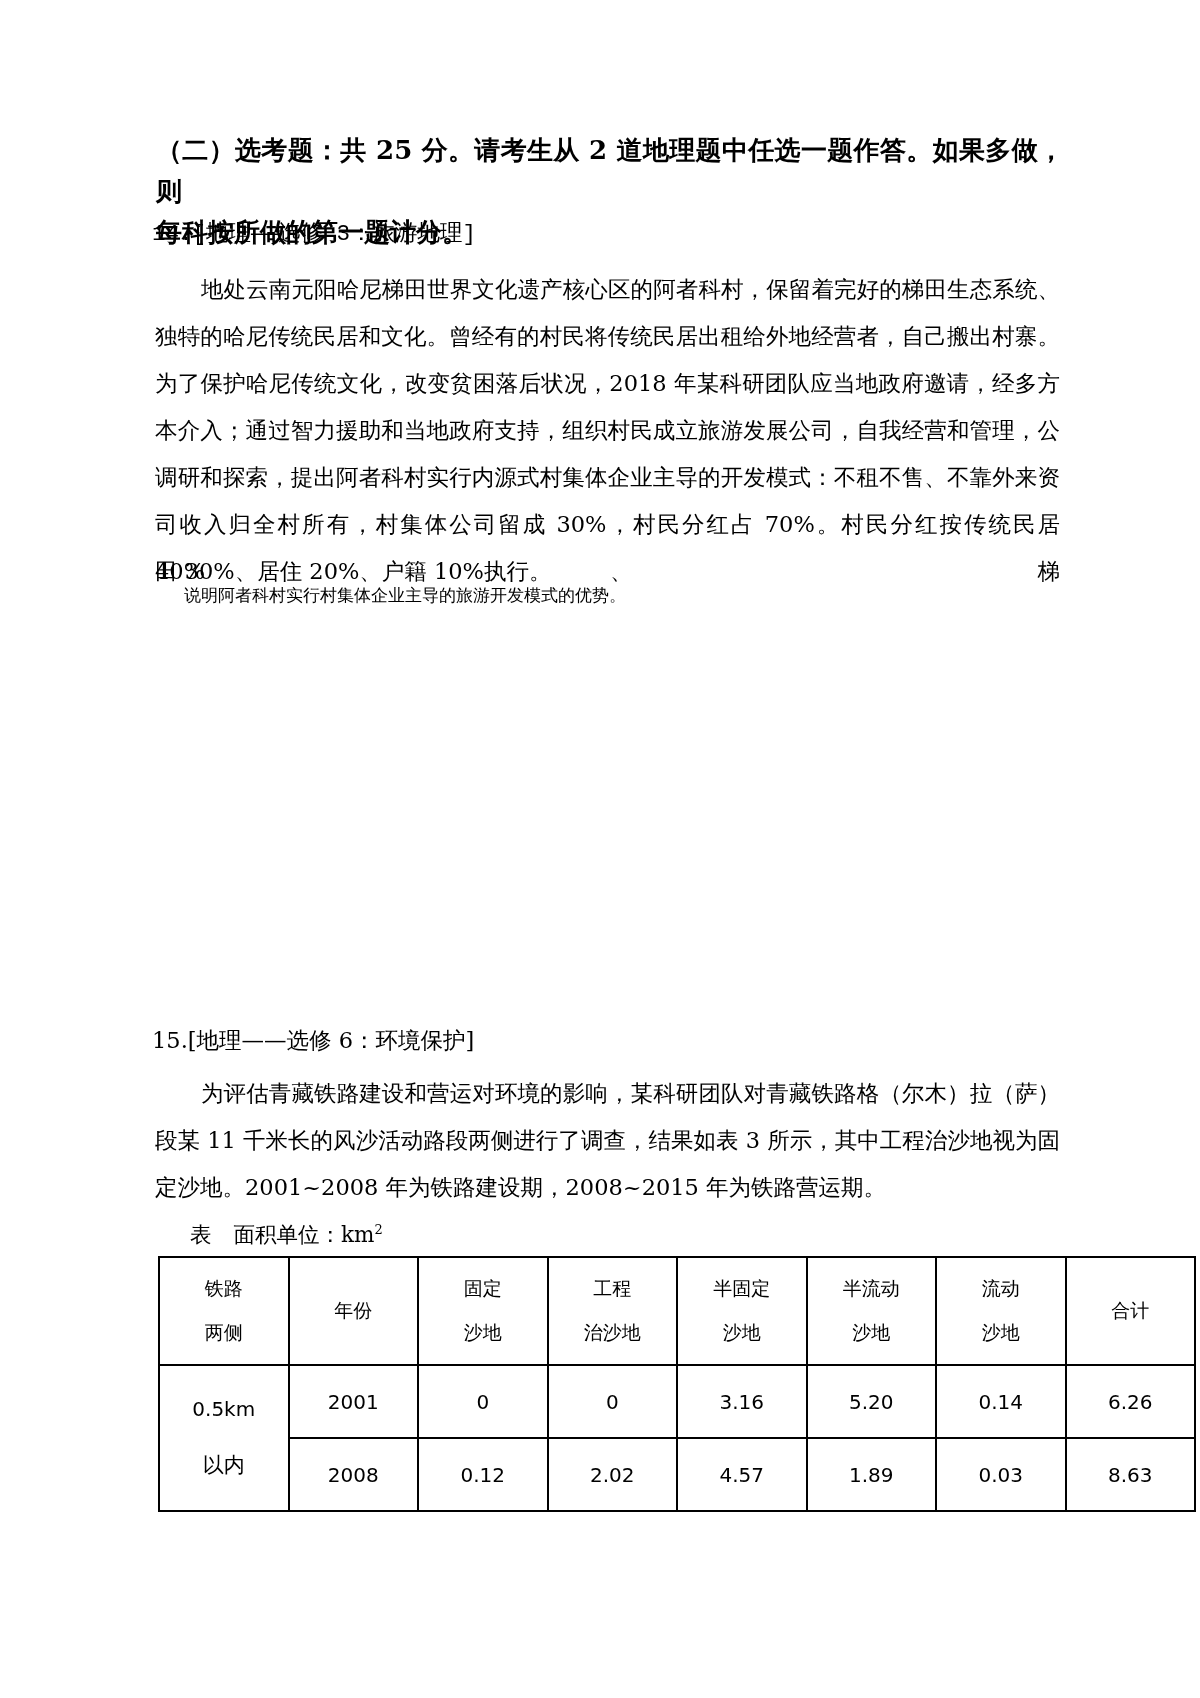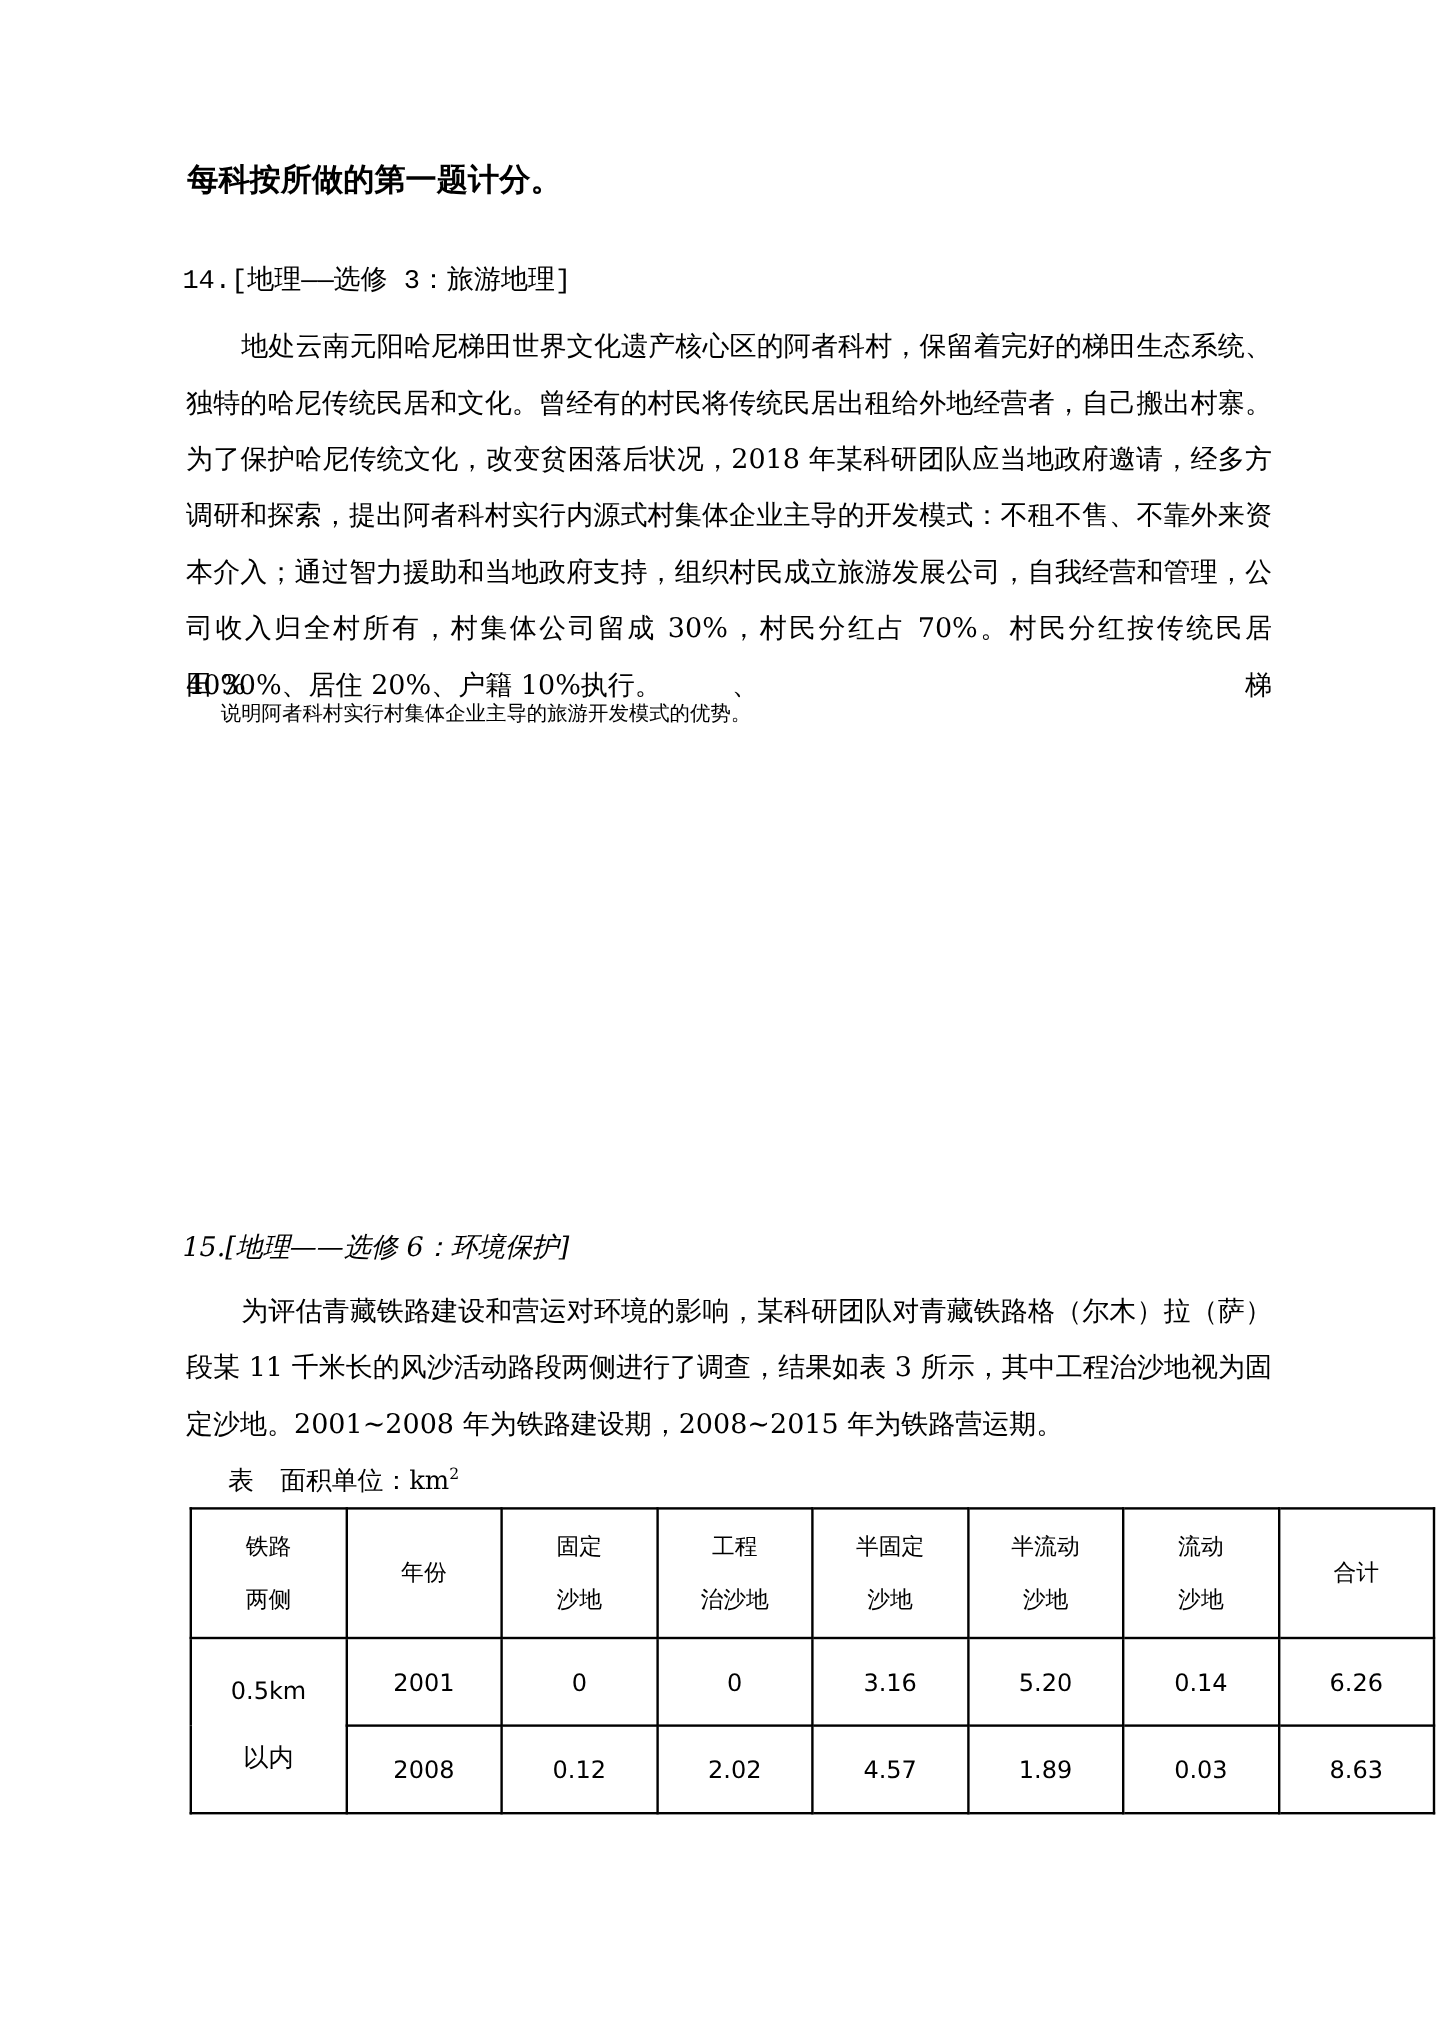--- a/index.html
+++ b/index.html
@@ -11,21 +11,21 @@
   }
   
   .instructions {
     position:absolute; top:130px; left:156px; width:908px;
     font-weight:700; font-size:26px; line-height:41px;
     text-align:justify;
   }
   
   .q-heading { position:absolute; left:152px; font-size:22.5px; line-height:32px; }
   #q14-heading { top:218px;font-family:Liberation Mono, monospace; }
-  #q15-heading { top:1024px;font-style:italic; }
+  #q15-heading { top:1024px; }
   
   .passage { position:absolute; left:155px; width:905px; }
   #q14-passage { top:266px; }
   #q15-passage { top:1070px; }
   .pline { height:47px; line-height:47px; font-size:22.5px; text-align:justify; white-space:nowrap; }
   .pline.fill { white-space:normal; text-align-last:justify; }
   .pline.indent { text-indent:46px; }
   #q14-prompt {
     position:absolute; top:572px; left:155px; width:905px;
     font-size:17px; line-height:46px;margin-left:29px;
@@ -54,31 +54,32 @@
   }
   .data-row td { height:71px;text-align:center; }
   .num { font-family:"DejaVu Sans","Liberation Sans",sans-serif; font-size:20px; }
 </style>
 </head>
 <body>
 
 <div class="page">
 
   <div class="instructions">
+    <div>（二）选考题：共 25 分。请考生从 2 道地理题中任选一题作答。如果多做，则</div>
     <div>每科按所做的第一题计分。</div>
   </div>
 
   <div class="q-heading" id="q14-heading">14.[地理——选修 3：旅游地理]</div>
 
   <div class="passage" id="q14-passage">
     <div class="pline fill indent">地处云南元阳哈尼梯田世界文化遗产核心区的阿者科村，保留着完好的梯田生态系统、</div>
     <div class="pline fill">独特的哈尼传统民居和文化。曾经有的村民将传统民居出租给外地经营者，自己搬出村寨。</div>
     <div class="pline fill">为了保护哈尼传统文化，改变贫困落后状况，2018 年某科研团队应当地政府邀请，经多方</div>
+    <div class="pline fill">本介入；通过智力援助和当地政府支持，组织村民成立旅游发展公司，自我经营和管理，公</div>
     <div class="pline fill">调研和探索，提出阿者科村实行内源式村集体企业主导的开发模式：不租不售、不靠外来资</div>
-    <div class="pline fill">本介入；通过智力援助和当地政府支持，组织村民成立旅游发展公司，自我经营和管理，公</div>
     <div class="pline fill">司收入归全村所有，村集体公司留成 30%，村民分红占 70%。村民分红按传统民居 40%、梯</div>
     <div class="pline">田 30%、居住 20%、户籍 10%执行。</div>
   </div>
 
   <div id="q14-prompt">说明阿者科村实行村集体企业主导的旅游开发模式的优势。</div>
 
   <div class="q-heading" id="q15-heading">15.[地理——选修 6：环境保护]</div>
 
   <div class="passage" id="q15-passage">
     <div class="pline fill indent">为评估青藏铁路建设和营运对环境的影响，某科研团队对青藏铁路格（尔木）拉（萨）</div>

